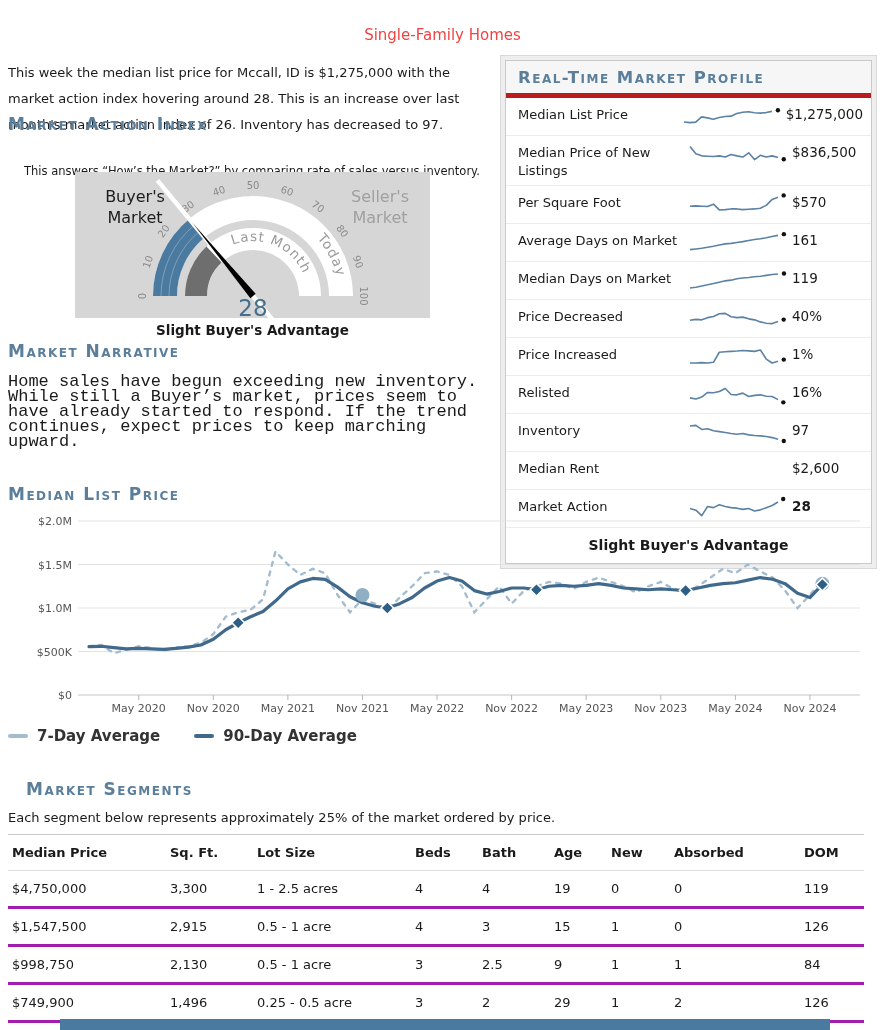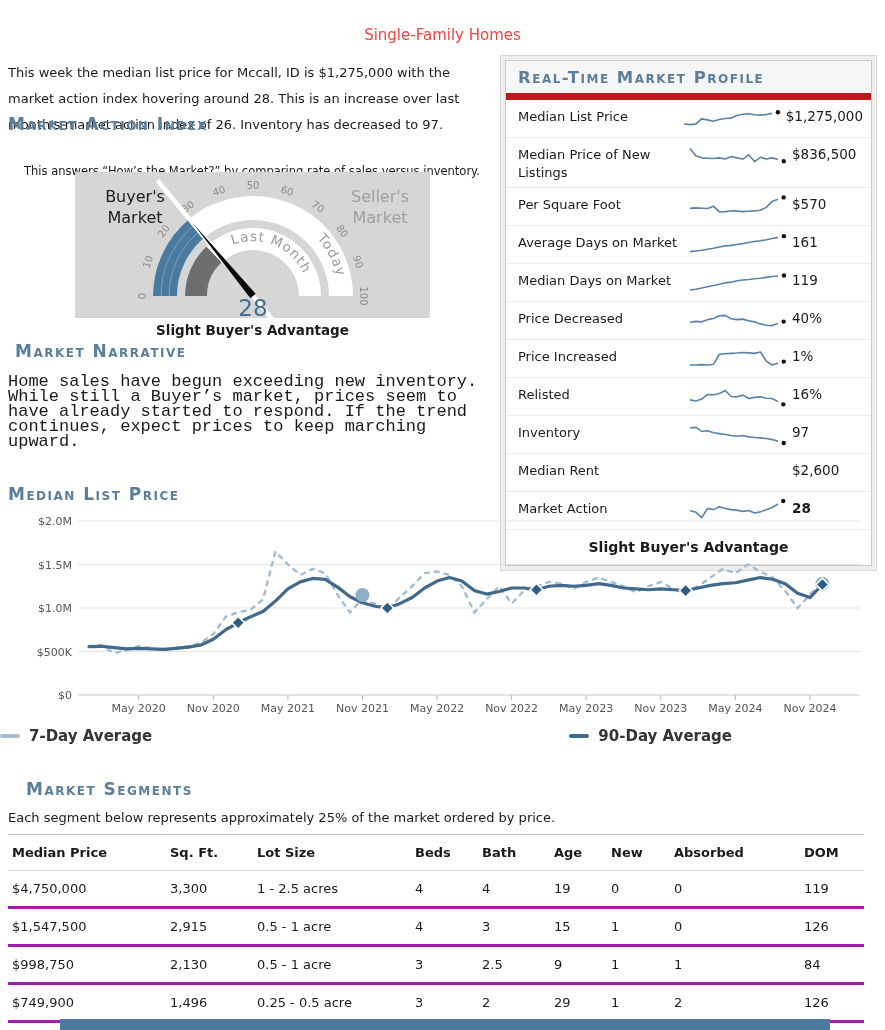--- a/index.html
+++ b/index.html
@@ -9,36 +9,36 @@
   .sec{font-variant:small-caps;color:#5b7e9b;font-weight:bold;font-size:17px;
        letter-spacing:1.5px;margin:0;}
   .report-title{left:0;top:5px;width:490px;text-align:center;font-variant:small-caps;
        color:#5b7e9b;font-weight:bold;font-size:20px;letter-spacing:2.5px;}
   .report-subtitle{left:0;top:26px;width:885px;text-align:center;font-size:15px;color:#ef4444;}
   .intro{left:8px;top:60px;width:486px;font-size:13px;line-height:26px;margin:0;}
   #mai-h{left:8px;top:114px;}
   .mai-sub{left:8px;top:148px;width:486px;font-size:11.5px;margin:16px;color:#1a1a1a;}
   .gauge-wrap{left:75px;top:172px;width:355px;height:146px;}
   .gauge-caption{left:75px;top:322px;width:355px;text-align:center;font-weight:bold;font-size:13.5px;}
-  #narr-h{left:15px;top:341px;}
+  #narr-h{left:8px;top:341px;}
   .narrative{left:8px;top:374px;width:490px;font-size:17px;line-height:15px;margin:0;font-family:Liberation Mono, monospace;}
   .panel-outer{left:500px;top:55px;width:377px;background:#eeeeee;border:1px solid #d9d9d9;
        padding:4px;box-sizing:border-box;}
   .panel{background:#fff;border:1px solid #c9c9c9;}
   .panel-header{font-variant:small-caps;color:#5b7e9b;font-weight:bold;font-size:16.5px;
-       letter-spacing:1.5px;background:#f6f6f6;padding:7px 12px 6px 12px;border-bottom:7px solid #b91c1c;}
+       letter-spacing:1.5px;background:#f6f6f6;padding:7px 12px 6px 12px;border-bottom:5px solid #b91c1c;}
   .prow{display:flex;align-items:flex-start;padding:6px 8px 5px 12px;border-bottom:1px solid #ececec;}
   .plabel{width:168px;font-size:13px;line-height:18px;padding-top:2px;}
   .pspark{width:106px;height:26px;}
   .pvalue{flex:1;font-size:13.5px;padding-top:2px;}
   .pvalue.bold{font-weight:bold;}
   .panel-footer{text-align:center;font-weight:bold;font-size:14px;padding:9px 0 10px 0;}
   #mlp-h{left:8px;top:484px;}
   .chart{left:0;top:506px;width:885px;height:218px;}
-  .legend{left:0;top:727px;width:732px;display:flex;justify-content:space-between;gap:34px;}
+  .legend{left:8px;top:727px;width:732px;display:flex;justify-content:flex-start;gap:34px;}
   .legend-item{display:flex;align-items:center;gap:9px;font-weight:bold;font-size:15px;color:#333;}
   .legend-swatch{width:20px;height:4px;border-radius:2px;}
   #seg-h{left:8px;top:779px;margin-left:18px;}
   .seg-sub{left:8px;top:810px;width:700px;font-size:13px;margin:0;}
   .seg-table{left:8px;top:834px;width:856px;border-collapse:collapse;table-layout:fixed;}
   .seg-table th{font-size:13px;text-align:left;font-weight:bold;padding:10px 4px;
        border-top:1px solid #c9c9c9;border-bottom:1px solid #dddddd;}
   .seg-table td{font-size:13px;padding:10px 4px;border-bottom:3px solid #a21caf;}
   .bottom-bar{left:60px;top:1019px;width:770px;height:11px;background:#4a7aa0;}
 </style>

